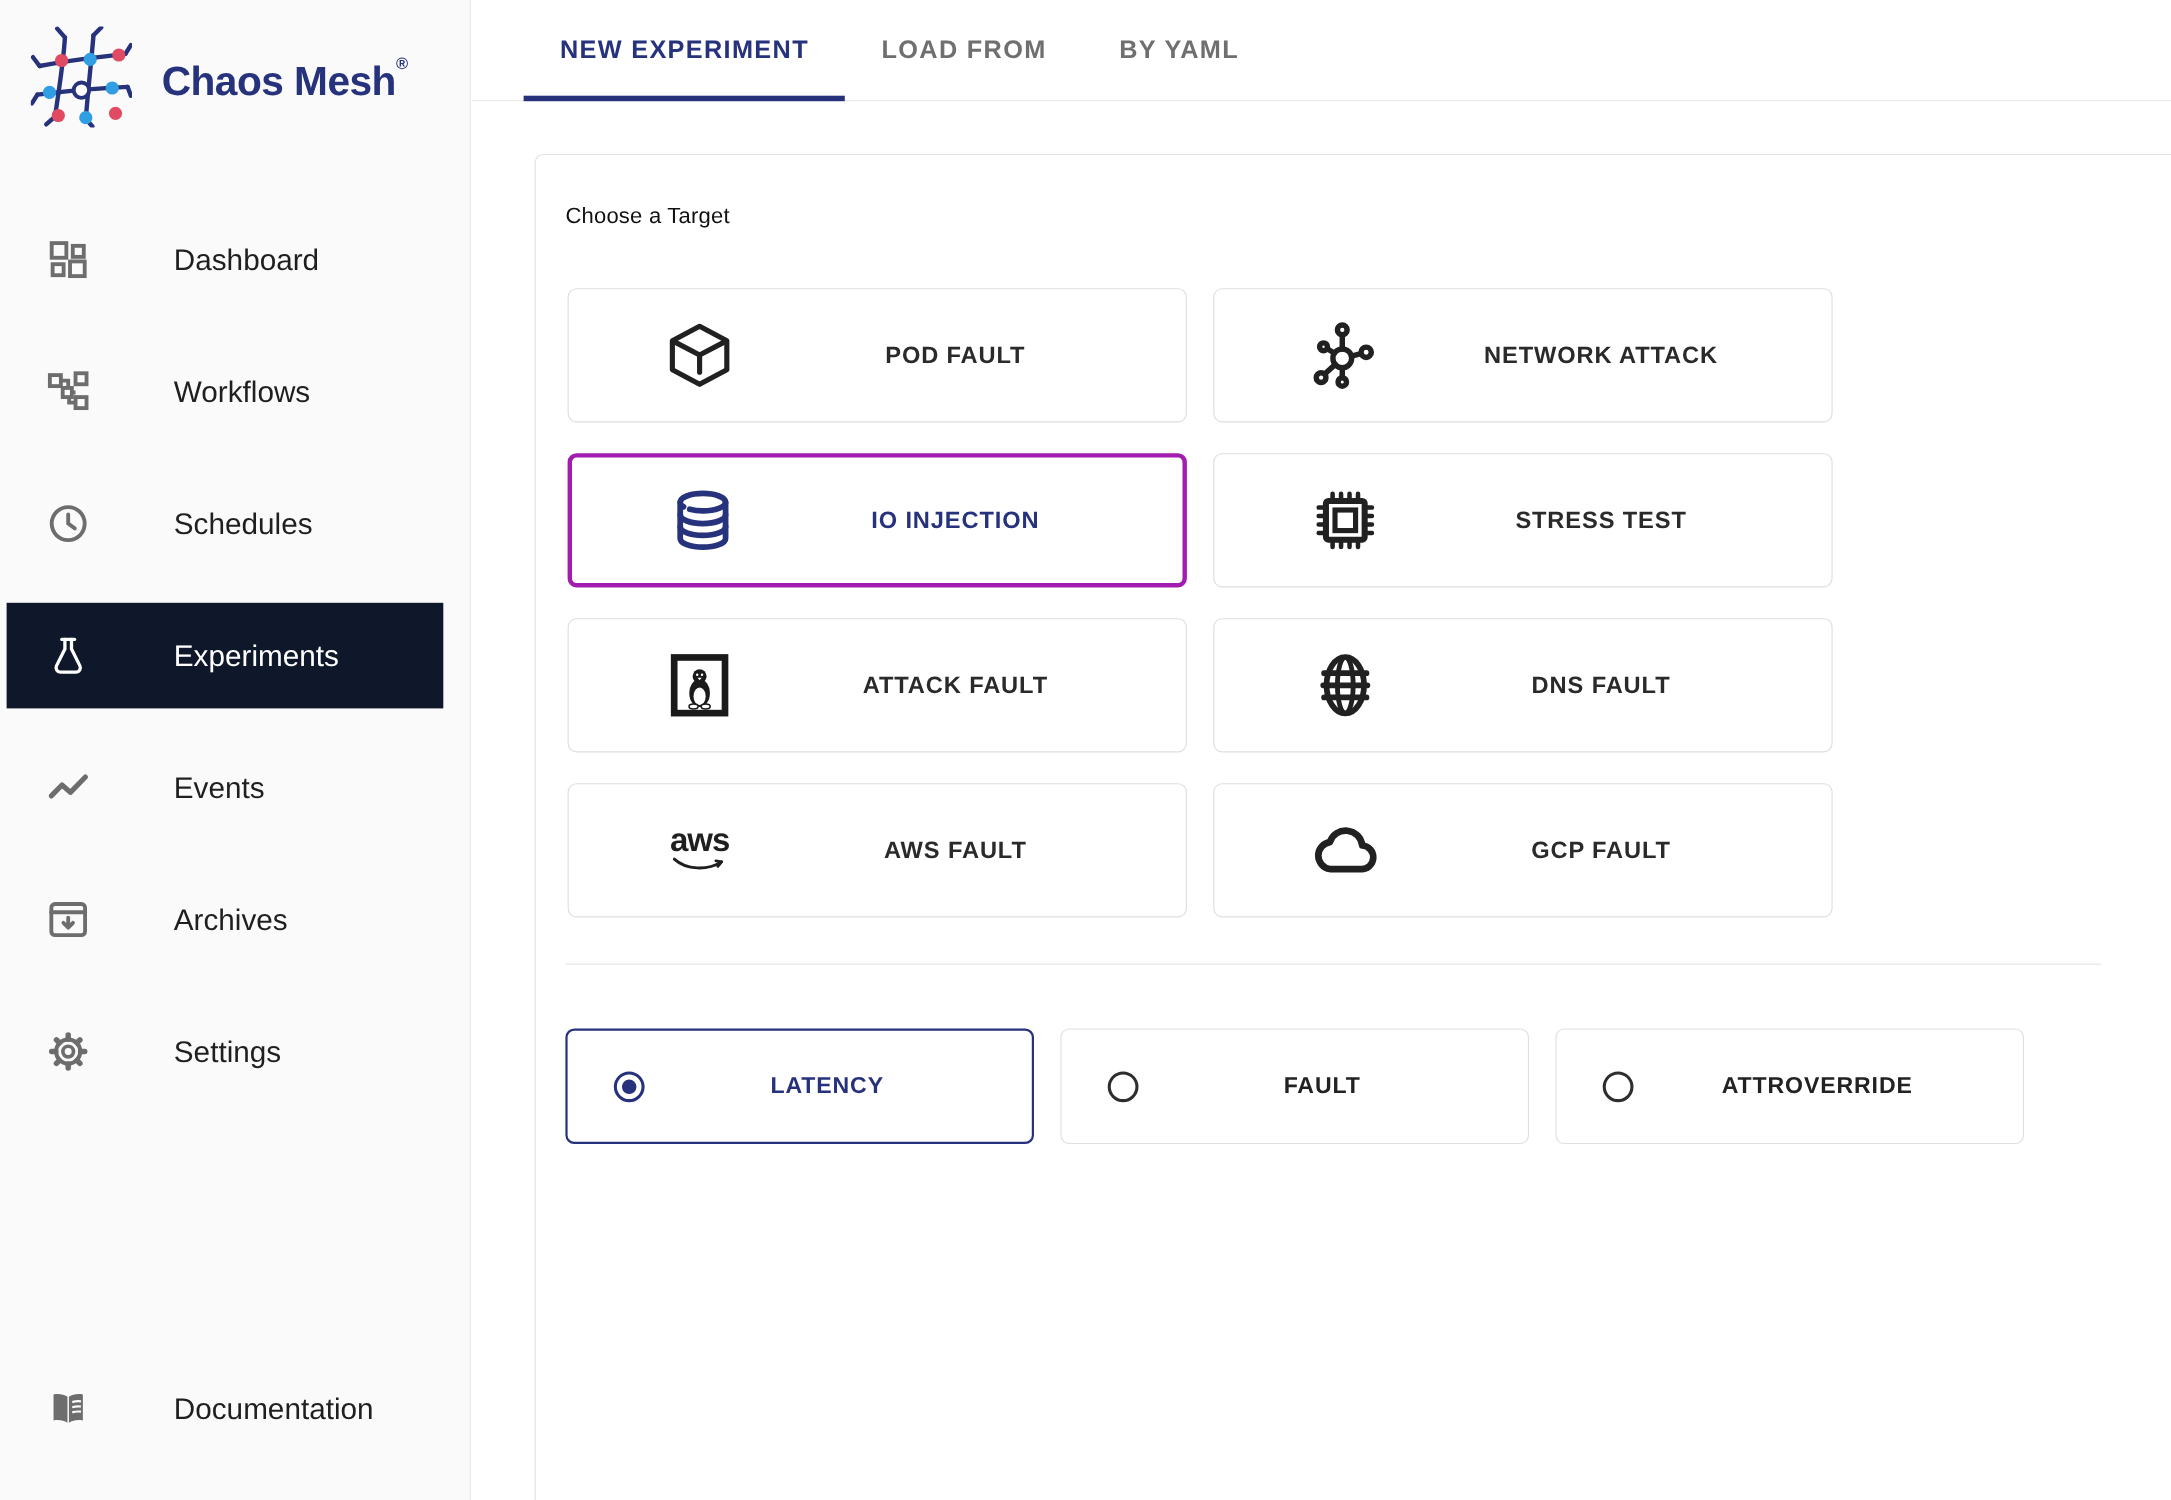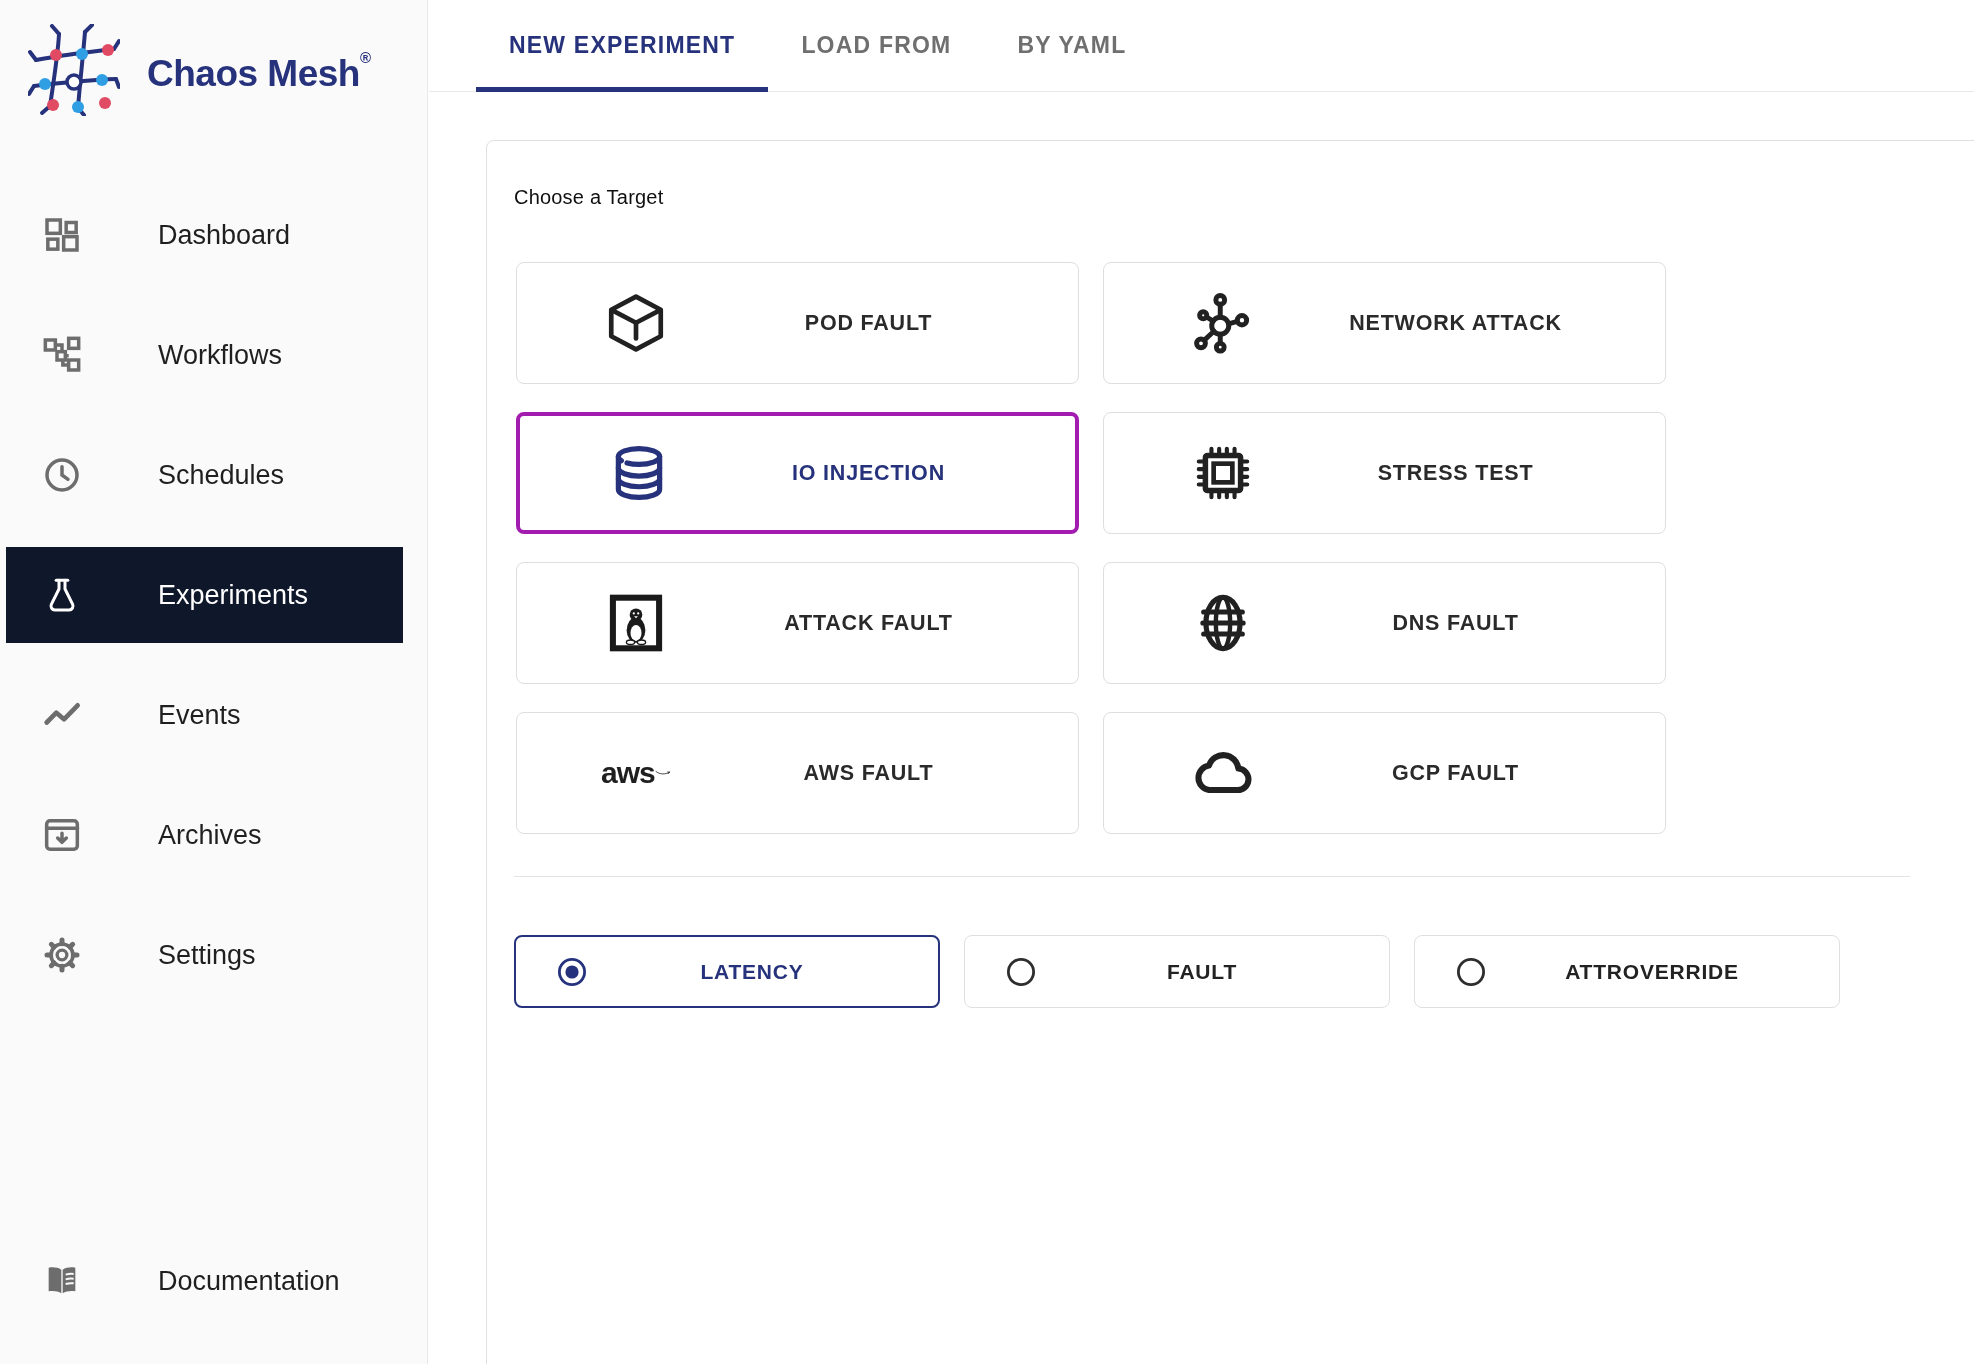--- a/index.html
+++ b/index.html
@@ -31,33 +31,33 @@
     height:5px; background:#26327b; }
 
   .card { margin:48px 0 0 57px; width:1530px; height:1400px; border:1px solid #e0e0e0;
     border-radius:8px; padding:45px 40px 80px 27px; background:#fff; }
   .section-title { font-size:20px; font-weight:400; color:#101010; letter-spacing:0.2px; }
 
   .targets { margin-top:53px; display:grid; grid-template-columns:563px 563px;
     column-gap:24px; row-gap:28px; margin-left:2px; }
   .target { height:122px; border:1px solid #dedede; border-radius:8px; display:flex;
     align-items:center; background:#fff; cursor:pointer; }
-  .target .iconbox { width:70px; margin-left:84px; display:flex; flex-direction:row;
+  .target .iconbox { width:70px; margin-left:84px; display:flex; flex-direction:column;
     align-items:center; justify-content:center; }
   .target .tlabel { flex:1; text-align:center; font-size:21.5px; font-weight:bold;
     color:#2a2a2a; letter-spacing:0.8px; padding-right:12px; }
   .target.selected { border:4px solid #a21caf; }
   .target.selected .tlabel { color:#26327b; }
   .aws-word { font-size:30px; font-weight:bold; color:#1f1f1f; letter-spacing:-1px;
     line-height:26px; }
 
   .divider { margin-top:42px; width:1396px; border:none; border-top:1px solid #e3e3e3; }
 
   .actions { margin-top:58px; display:flex; gap:24px; }
-  .action { width:426px; height:73px; border:1px solid #dfdfdf; border-radius:8px;
+  .action { width:426px; height:105px; border:1px solid #dfdfdf; border-radius:8px;
     display:flex; align-items:center; background:#fff; cursor:pointer; }
   .action .radio { margin-left:38px; display:flex; }
   .action .alabel { flex:1; text-align:center; font-size:21px; font-weight:bold;
     color:#222; letter-spacing:0.8px; padding-right:24px; }
   .action.selected { border:2px solid #26327b; }
   .action.selected .alabel { color:#26327b; }
 </style>
 </head>
 <body>
 

